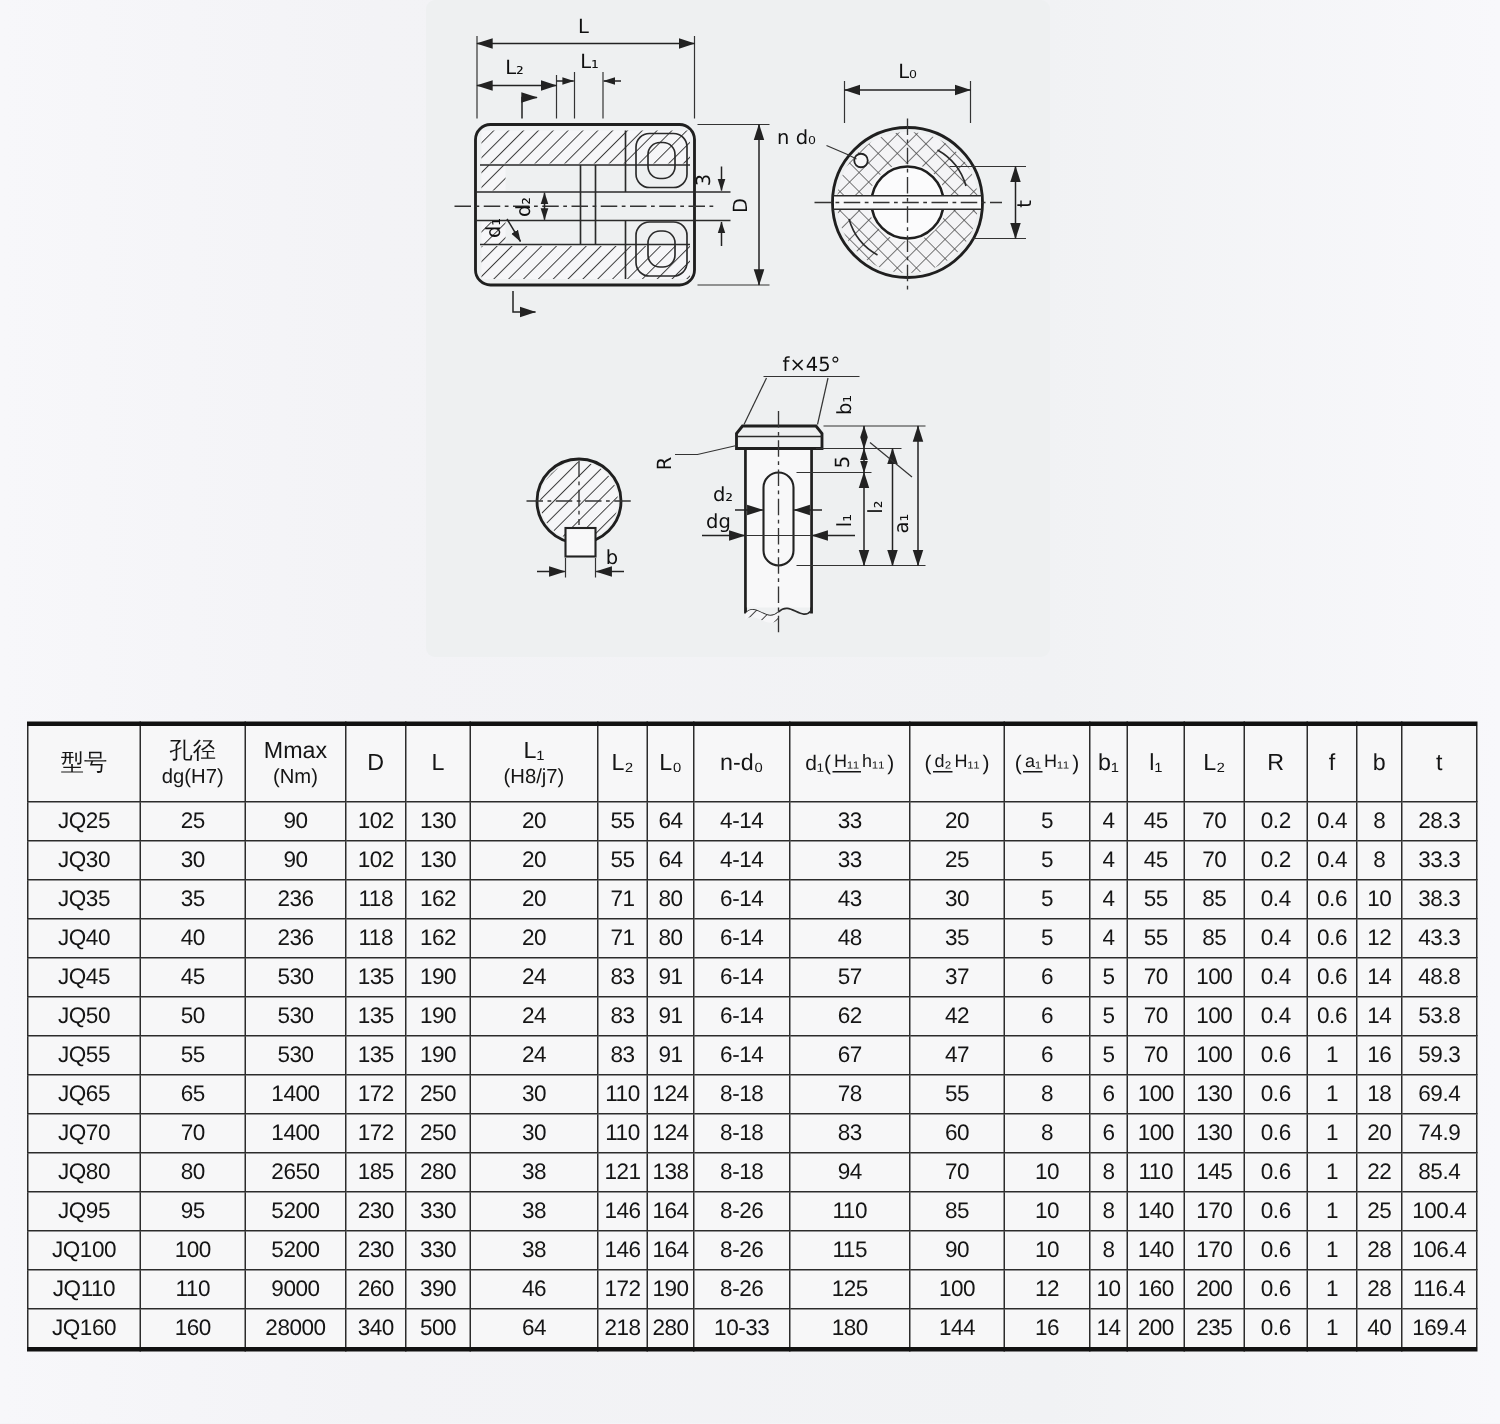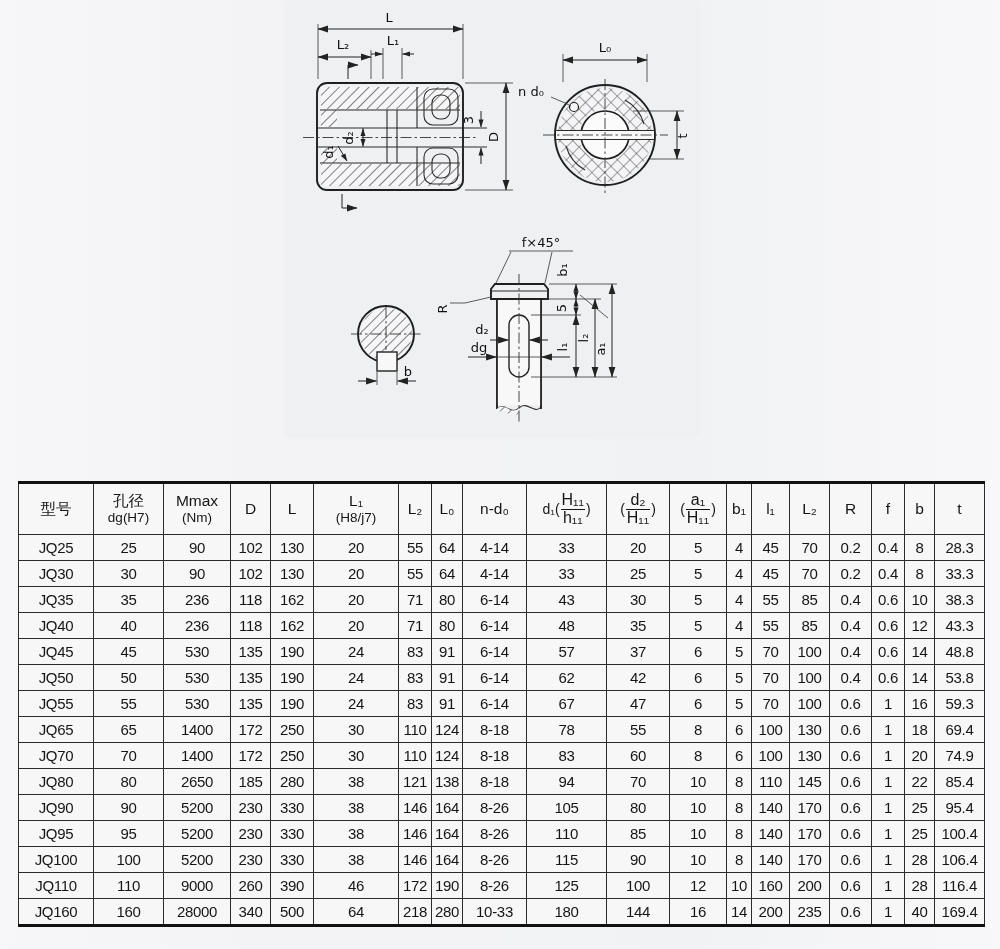--- a/index.html
+++ b/index.html
@@ -15,21 +15,21 @@
   table{width:966px;table-layout:fixed;border-collapse:collapse;
     border:1.5px solid #161616;border-top:3px solid #111;border-bottom:3.5px solid #111;}
   th,td{border:1.2px solid #2c2c2c;text-align:center;vertical-align:middle;
     color:#151515;padding:0;overflow:hidden;}
   th{height:50px;font-weight:400;line-height:1.15;}
   td{height:25px;font-size:15px;line-height:25px;letter-spacing:-0.3px;}
   .h-l1{font-size:15.5px;}
   .h-solo{font-size:15.5px;}
   .h-l2{font-size:13.5px;}
   .fwrap{display:inline-flex;align-items:center;justify-content:center;font-size:14px;}
-  .frac{display:inline-flex;flex-direction:column;line-height:1.05;font-size:16px;
+  .frac{display:inline-flex;flex-direction:row;line-height:1.05;font-size:12px;
     vertical-align:middle;margin:0 1px;}
   .frac .num{border-bottom:1px solid #151515;padding:0 1px;}
   .frac .den{padding:0 1px;}
   
   .oline{stroke:#1f1f1f;stroke-width:1.9;fill:none;}
   .iline{stroke:#2a2a2a;stroke-width:1.1;fill:none;}
   .ext{stroke:#333;stroke-width:0.8;fill:none;}
   .cl{stroke:#333;stroke-width:0.9;fill:none;stroke-dasharray:11 3 2.5 3;}
   .dim{stroke:#222;stroke-width:1;fill:none;marker-start:url(#ar);marker-end:url(#ar);}
   .dims{stroke:#222;stroke-width:1;fill:none;marker-start:url(#ars);marker-end:url(#ars);}
@@ -512,41 +512,20 @@
             <td>10</td>
             <td>8</td>
             <td>110</td>
             <td>145</td>
             <td>0.6</td>
             <td>1</td>
             <td>22</td>
             <td>85.4</td>
           </tr>
           <tr>
-            <td>JQ90</td>
-            <td>90</td>
-            <td>5200</td>
-            <td>230</td>
-            <td>330</td>
-            <td>38</td>
-            <td>146</td>
-            <td>164</td>
-            <td>8-26</td>
-            <td>105</td>
-            <td>80</td>
-            <td>10</td>
-            <td>8</td>
-            <td>140</td>
-            <td>170</td>
-            <td>0.6</td>
-            <td>1</td>
-            <td>25</td>
-            <td>95.4</td>
-          </tr>
-          <tr>
             <td>JQ95</td>
             <td>95</td>
             <td>5200</td>
             <td>230</td>
             <td>330</td>
             <td>38</td>
             <td>146</td>
             <td>164</td>
             <td>8-26</td>
             <td>110</td>

